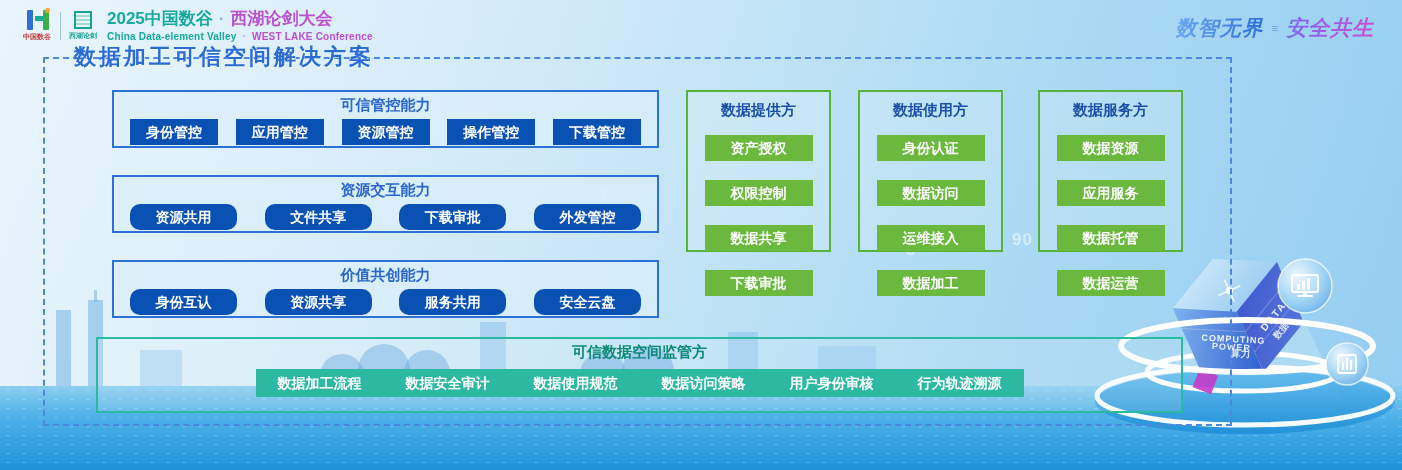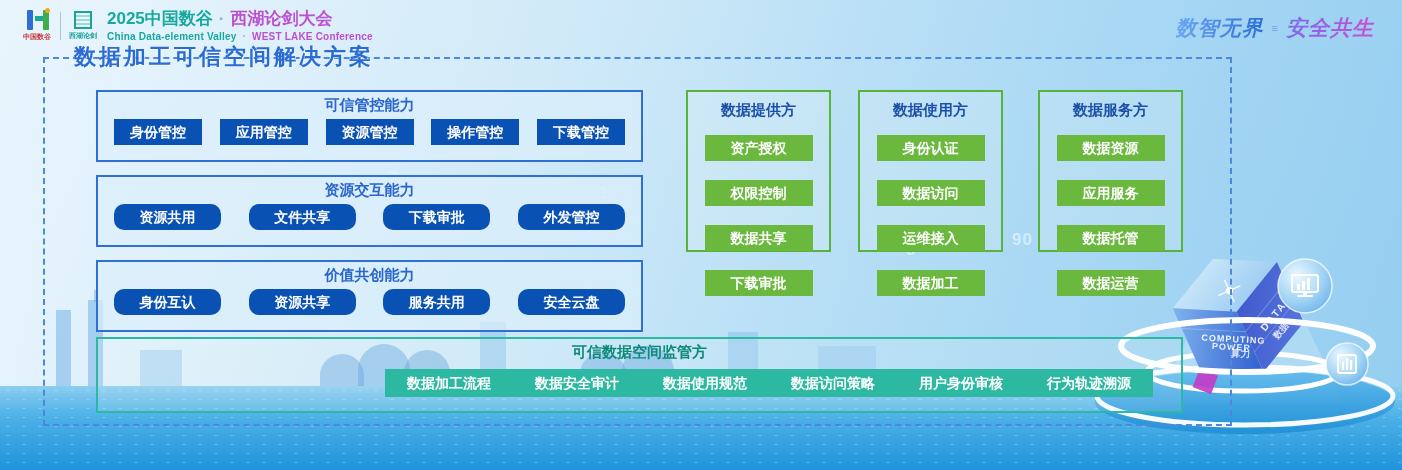--- a/index.html
+++ b/index.html
@@ -45,40 +45,40 @@
   .teal{color:#17a89e;} .mag{color:#bb4fd0;} .dotsep{color:#8ab0d8;margin:0 6px;font-weight:800;}
   
   .slogan{position:absolute;right:28px;top:14px;display:flex;align-items:center;gap:8px;
     font-style:italic;font-weight:900;font-size:21px;letter-spacing:1px;}
   .slg1{color:#3e7ee4;background:linear-gradient(90deg,#6aa6f2,#2f6fd8);
     -webkit-background-clip:text;background-clip:text;-webkit-text-fill-color:transparent;}
   .slg-sep{font-style:normal;font-size:11px;color:#6f9fe0;letter-spacing:0;line-height:.8;}
   .slg2{color:#a855dd;background:linear-gradient(90deg,#7d6bf0,#c84fd4);
     -webkit-background-clip:text;background-clip:text;-webkit-text-fill-color:transparent;}
   
-  .cap-box{position:absolute;left:96px;width:547px;height:72px;border:2px solid #2f70d4;
+  .cap-box{position:absolute;left:112px;width:547px;height:58px;border:2px solid #2f70d4;
     background:rgba(219,238,251,.72);box-sizing:border-box;}
   .box-title{text-align:center;font-size:15px;font-weight:700;margin-top:4px;}
   .box-title.blue{color:#2a66cc;}
   .box-title.navy{color:#1c50a8;margin-top:9px;}
   .box-title.tealh{color:#0d8a77;}
   .btn-row{display:flex;justify-content:space-between;padding:0 16px;margin-top:4px;}
   .btn{color:#fff;font-size:14px;font-weight:600;text-align:center;height:26px;line-height:26px;
     white-space:nowrap;}
   .btn.blue{background:#0a51b4;}
   .w5{width:88px;} .w4{width:107px;border-radius:10px;}
   
   .party-box{position:absolute;top:90px;width:145px;height:162px;border:2px solid #5ab339;
     background:rgba(240,250,244,.20);box-sizing:border-box;}
   .btn-col{display:flex;flex-direction:column;align-items:center;gap:19px;margin-top:15px;}
   .btn.green{background:#6ab83e;width:108px;height:26px;line-height:26px;}
   
   .reg-box{position:absolute;left:96px;top:337px;width:1087px;height:76px;border:2px solid #2cb9a2;
     background:rgba(233,250,247,.14);box-sizing:border-box;}
-  .reg-row{display:flex;justify-content:flex-end;margin-top:7px;padding:0 28px;}
+  .reg-row{display:flex;justify-content:center;margin-top:7px;padding:0 28px;}
   .btn.tealb{background:#2db9a1;width:128px;height:28px;line-height:28px;}
   
   .illus{position:absolute;left:1085px;top:230px;width:330px;height:240px;}
 </style>
 </head>
 <body>
 
 <div class="canvas">
   <div class="bg-tint"></div>
 

